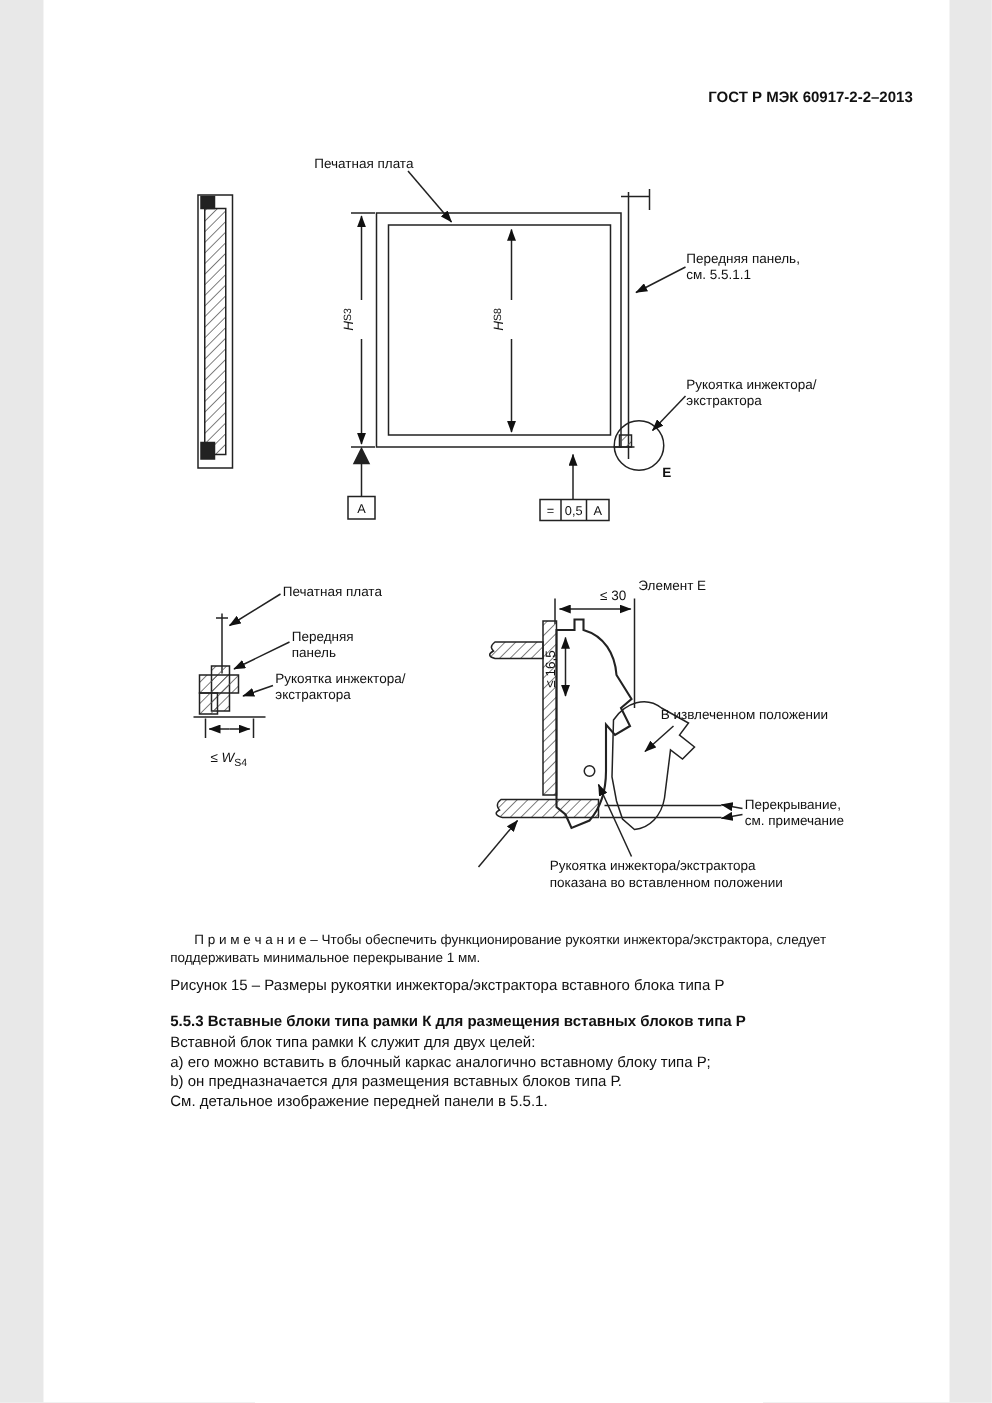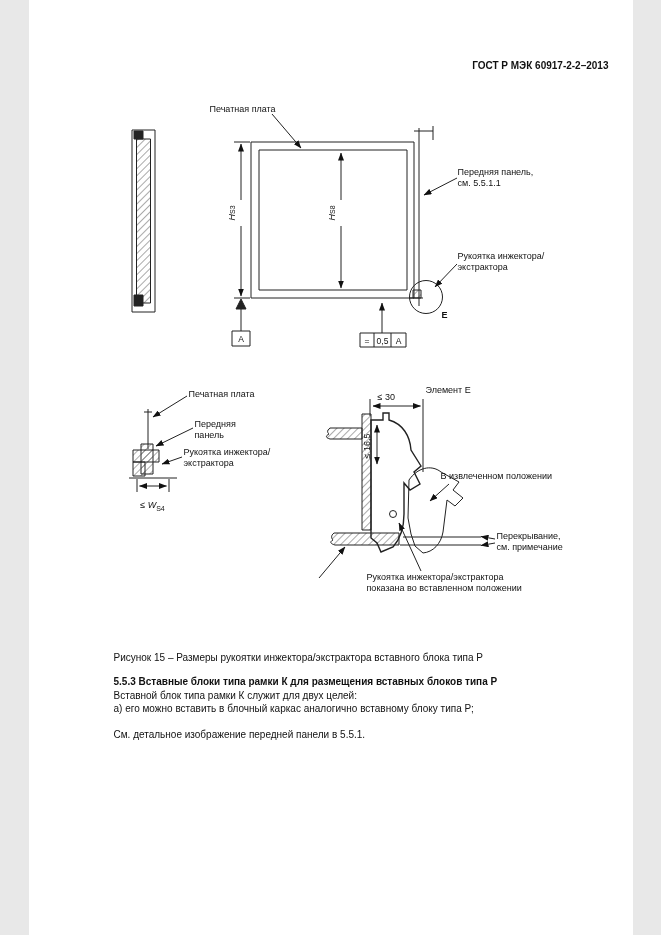--- a/index.html
+++ b/index.html
@@ -151,29 +151,31 @@
 
   <div class="lbl" style="left:160px;top:389px">Печатная плата</div>
   <div class="lbl" style="left:166px;top:419px">Передняя
 панель</div>
   <div class="lbl" style="left:155px;top:447px">Рукоятка инжектора/
 экстрактора</div>
   <div class="lbl" style="left:98px;top:489px;width:52px;text-align:center">
     <span class="it">≤ W</span><sub>S4</sub>
   </div>
   <div class="lbl" style="left:397px;top:385px">Элемент Е</div>
-  <div class="lbl" style="left:349px;top:392px;width:40px;text-align:left">≤ 30</div>
+  <div class="lbl" style="left:349px;top:392px;width:40px;text-align:right">≤ 30</div>
   <div class="dimv" style="left:320px;top:440px;font-style:normal">≤ 16,5</div>
   <div class="lbl" style="left:412px;top:471px">В извлеченном положении</div>
   <div class="lbl" style="left:468px;top:531px">Перекрывание,
 см. примечание</div>
   <div class="lbl" style="left:338px;top:572px">Рукоятка инжектора/экстрактора
 показана во вставленном положении</div>
 
+  <div class="note">П р и м е ч а н и е  – Чтобы обеспечить функционирование рукоятки инжектора/экстрактора, следует поддерживать минимальное перекрывание 1 мм.</div>
   <div class="caption">Рисунок 15 – Размеры рукоятки инжектора/экстрактора вставного блока типа Р</div>
 
   <div class="sec-h" style="top:676px">5.5.3 Вставные блоки типа рамки К для размещения вставных блоков типа Р</div>
   <div class="sec-l" style="top:690px">Вставной блок типа рамки К служит для двух целей:</div>
   <div class="sec-l" style="top:703px">а) его можно вставить в блочный каркас аналогично вставному блоку типа Р;</div>
+  <div class="sec-l" style="top:716px">b) он предназначается для размещения вставных блоков типа Р.</div>
   <div class="sec-l" style="top:729px">См. детальное изображение передней панели в 5.5.1.</div>
 
   <div class="pagenum">19</div>
 </div>
 
 </body></html>

